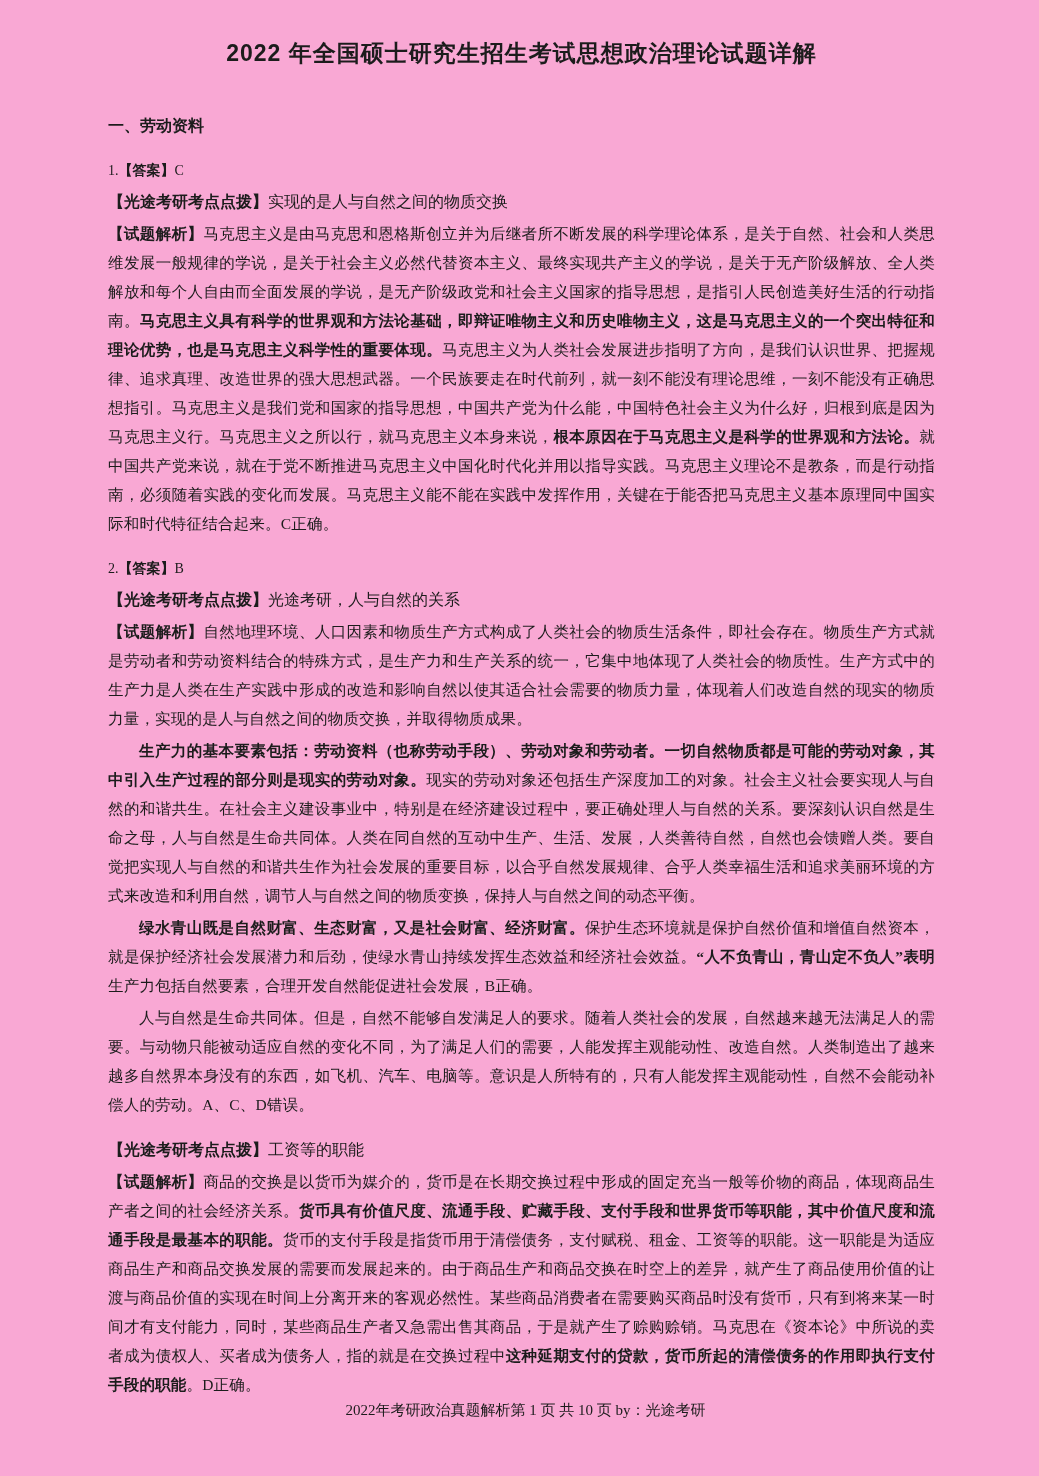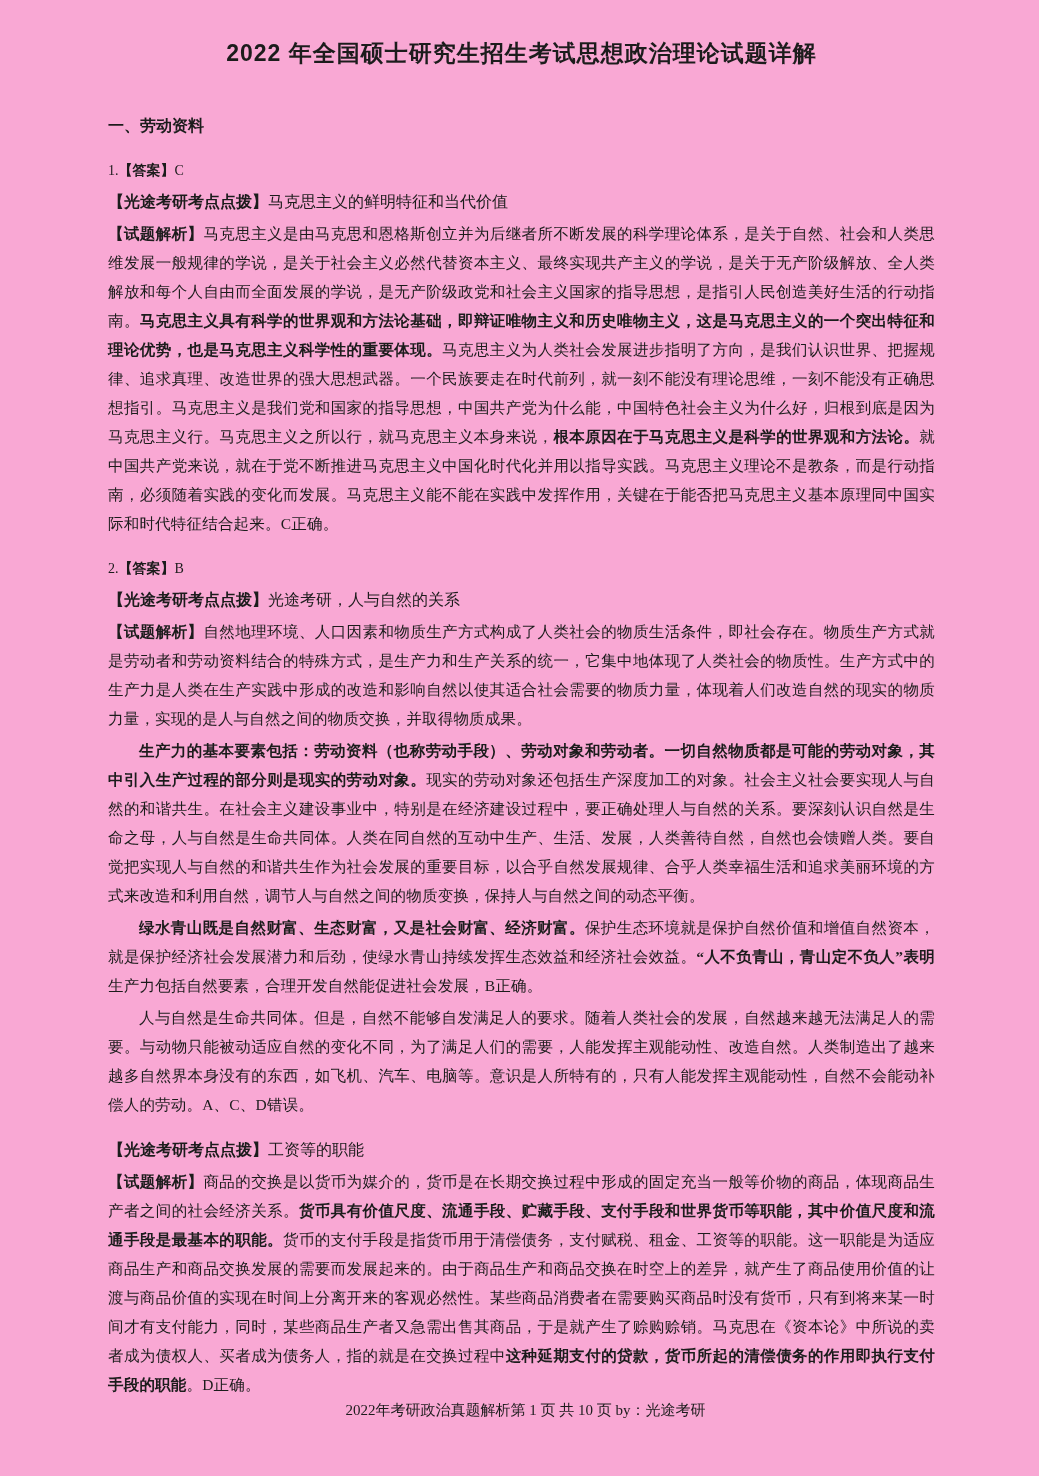--- a/index.html
+++ b/index.html
@@ -54,21 +54,21 @@
 </style>
 </head>
 <body>
 
 <div class="page">
   <h1 class="doc-title">2022 年全国硕士研究生招生考试思想政治理论试题详解</h1>
   <div class="section-heading">一、劳动资料</div>
   <main id="questions">
       <div class="question-block">
         <div class="aline"><span>1.</span><span class="b">【答案】</span><span>C</span></div>
-        <div class="kline"><span class="b">【光途考研考点点拨】</span><span>马克思主义的鲜明特征和当代价值</span></div>
+        <div class="kline"><span class="b">【光途考研考点点拨】</span><span>实现的是人与自然之间的物质交换</span></div>
         <p class="para"><span class="b">【试题解析】</span><span>马克思主义是由马克思和恩格斯创立并为后继者所不断发展的科学理论体系，是关于自然、社会和人类思维发展一般规律的学说，是关于社会主义必然代替资本主义、最终实现共产主义的学说，是关于无产阶级解放、全人类解放和每个人自由而全面发展的学说，是无产阶级政党和社会主义国家的指导思想，是指引人民创造美好生活的行动指南。</span><span class="b">马克思主义具有科学的世界观和方法论基础，即辩证唯物主义和历史唯物主义，这是马克思主义的一个突出特征和理论优势，也是马克思主义科学性的重要体现。</span><span>马克思主义为人类社会发展进步指明了方向，是我们认识世界、把握规律、追求真理、改造世界的强大思想武器。一个民族要走在时代前列，就一刻不能没有理论思维，一刻不能没有正确思想指引。马克思主义是我们党和国家的指导思想，中国共产党为什么能，中国特色社会主义为什么好，归根到底是因为马克思主义行。马克思主义之所以行，就马克思主义本身来说，</span><span class="b">根本原因在于马克思主义是科学的世界观和方法论。</span><span>就中国共产党来说，就在于党不断推进马克思主义中国化时代化并用以指导实践。马克思主义理论不是教条，而是行动指南，必须随着实践的变化而发展。马克思主义能不能在实践中发挥作用，关键在于能否把马克思主义基本原理同中国实际和时代特征结合起来。C正确。</span></p>
       </div>
       <div class="question-block">
         <div class="aline"><span>2.</span><span class="b">【答案】</span><span>B</span></div>
         <div class="kline"><span class="b">【光途考研考点点拨】</span><span>光途考研，人与自然的关系</span></div>
         <p class="para"><span class="b">【试题解析】</span><span>自然地理环境、人口因素和物质生产方式构成了人类社会的物质生活条件，即社会存在。物质生产方式就是劳动者和劳动资料结合的特殊方式，是生产力和生产关系的统一，它集中地体现了人类社会的物质性。生产方式中的生产力是人类在生产实践中形成的改造和影响自然以使其适合社会需要的物质力量，体现着人们改造自然的现实的物质力量，实现的是人与自然之间的物质交换，并取得物质成果。</span></p>
         <p class="para indent"><span class="b">生产力的基本要素包括：劳动资料（也称劳动手段）、劳动对象和劳动者。一切自然物质都是可能的劳动对象，其中引入生产过程的部分则是现实的劳动对象。</span><span>现实的劳动对象还包括生产深度加工的对象。社会主义社会要实现人与自然的和谐共生。在社会主义建设事业中，特别是在经济建设过程中，要正确处理人与自然的关系。要深刻认识自然是生命之母，人与自然是生命共同体。人类在同自然的互动中生产、生活、发展，人类善待自然，自然也会馈赠人类。要自觉把实现人与自然的和谐共生作为社会发展的重要目标，以合乎自然发展规律、合乎人类幸福生活和追求美丽环境的方式来改造和利用自然，调节人与自然之间的物质变换，保持人与自然之间的动态平衡。</span></p>
         <p class="para indent"><span class="b">绿水青山既是自然财富、生态财富，又是社会财富、经济财富。</span><span>保护生态环境就是保护自然价值和增值自然资本，就是保护经济社会发展潜力和后劲，使绿水青山持续发挥生态效益和经济社会效益。</span><span class="b">“人不负青山，青山定不负人”表明</span><span>生产力包括自然要素，合理开发自然能促进社会发展，B正确。</span></p>
         <p class="para indent"><span>人与自然是生命共同体。但是，自然不能够自发满足人的要求。随着人类社会的发展，自然越来越无法满足人的需要。与动物只能被动适应自然的变化不同，为了满足人们的需要，人能发挥主观能动性、改造自然。人类制造出了越来越多自然界本身没有的东西，如飞机、汽车、电脑等。意识是人所特有的，只有人能发挥主观能动性，自然不会能动补偿人的劳动。A、C、D错误。</span></p>
       </div>

